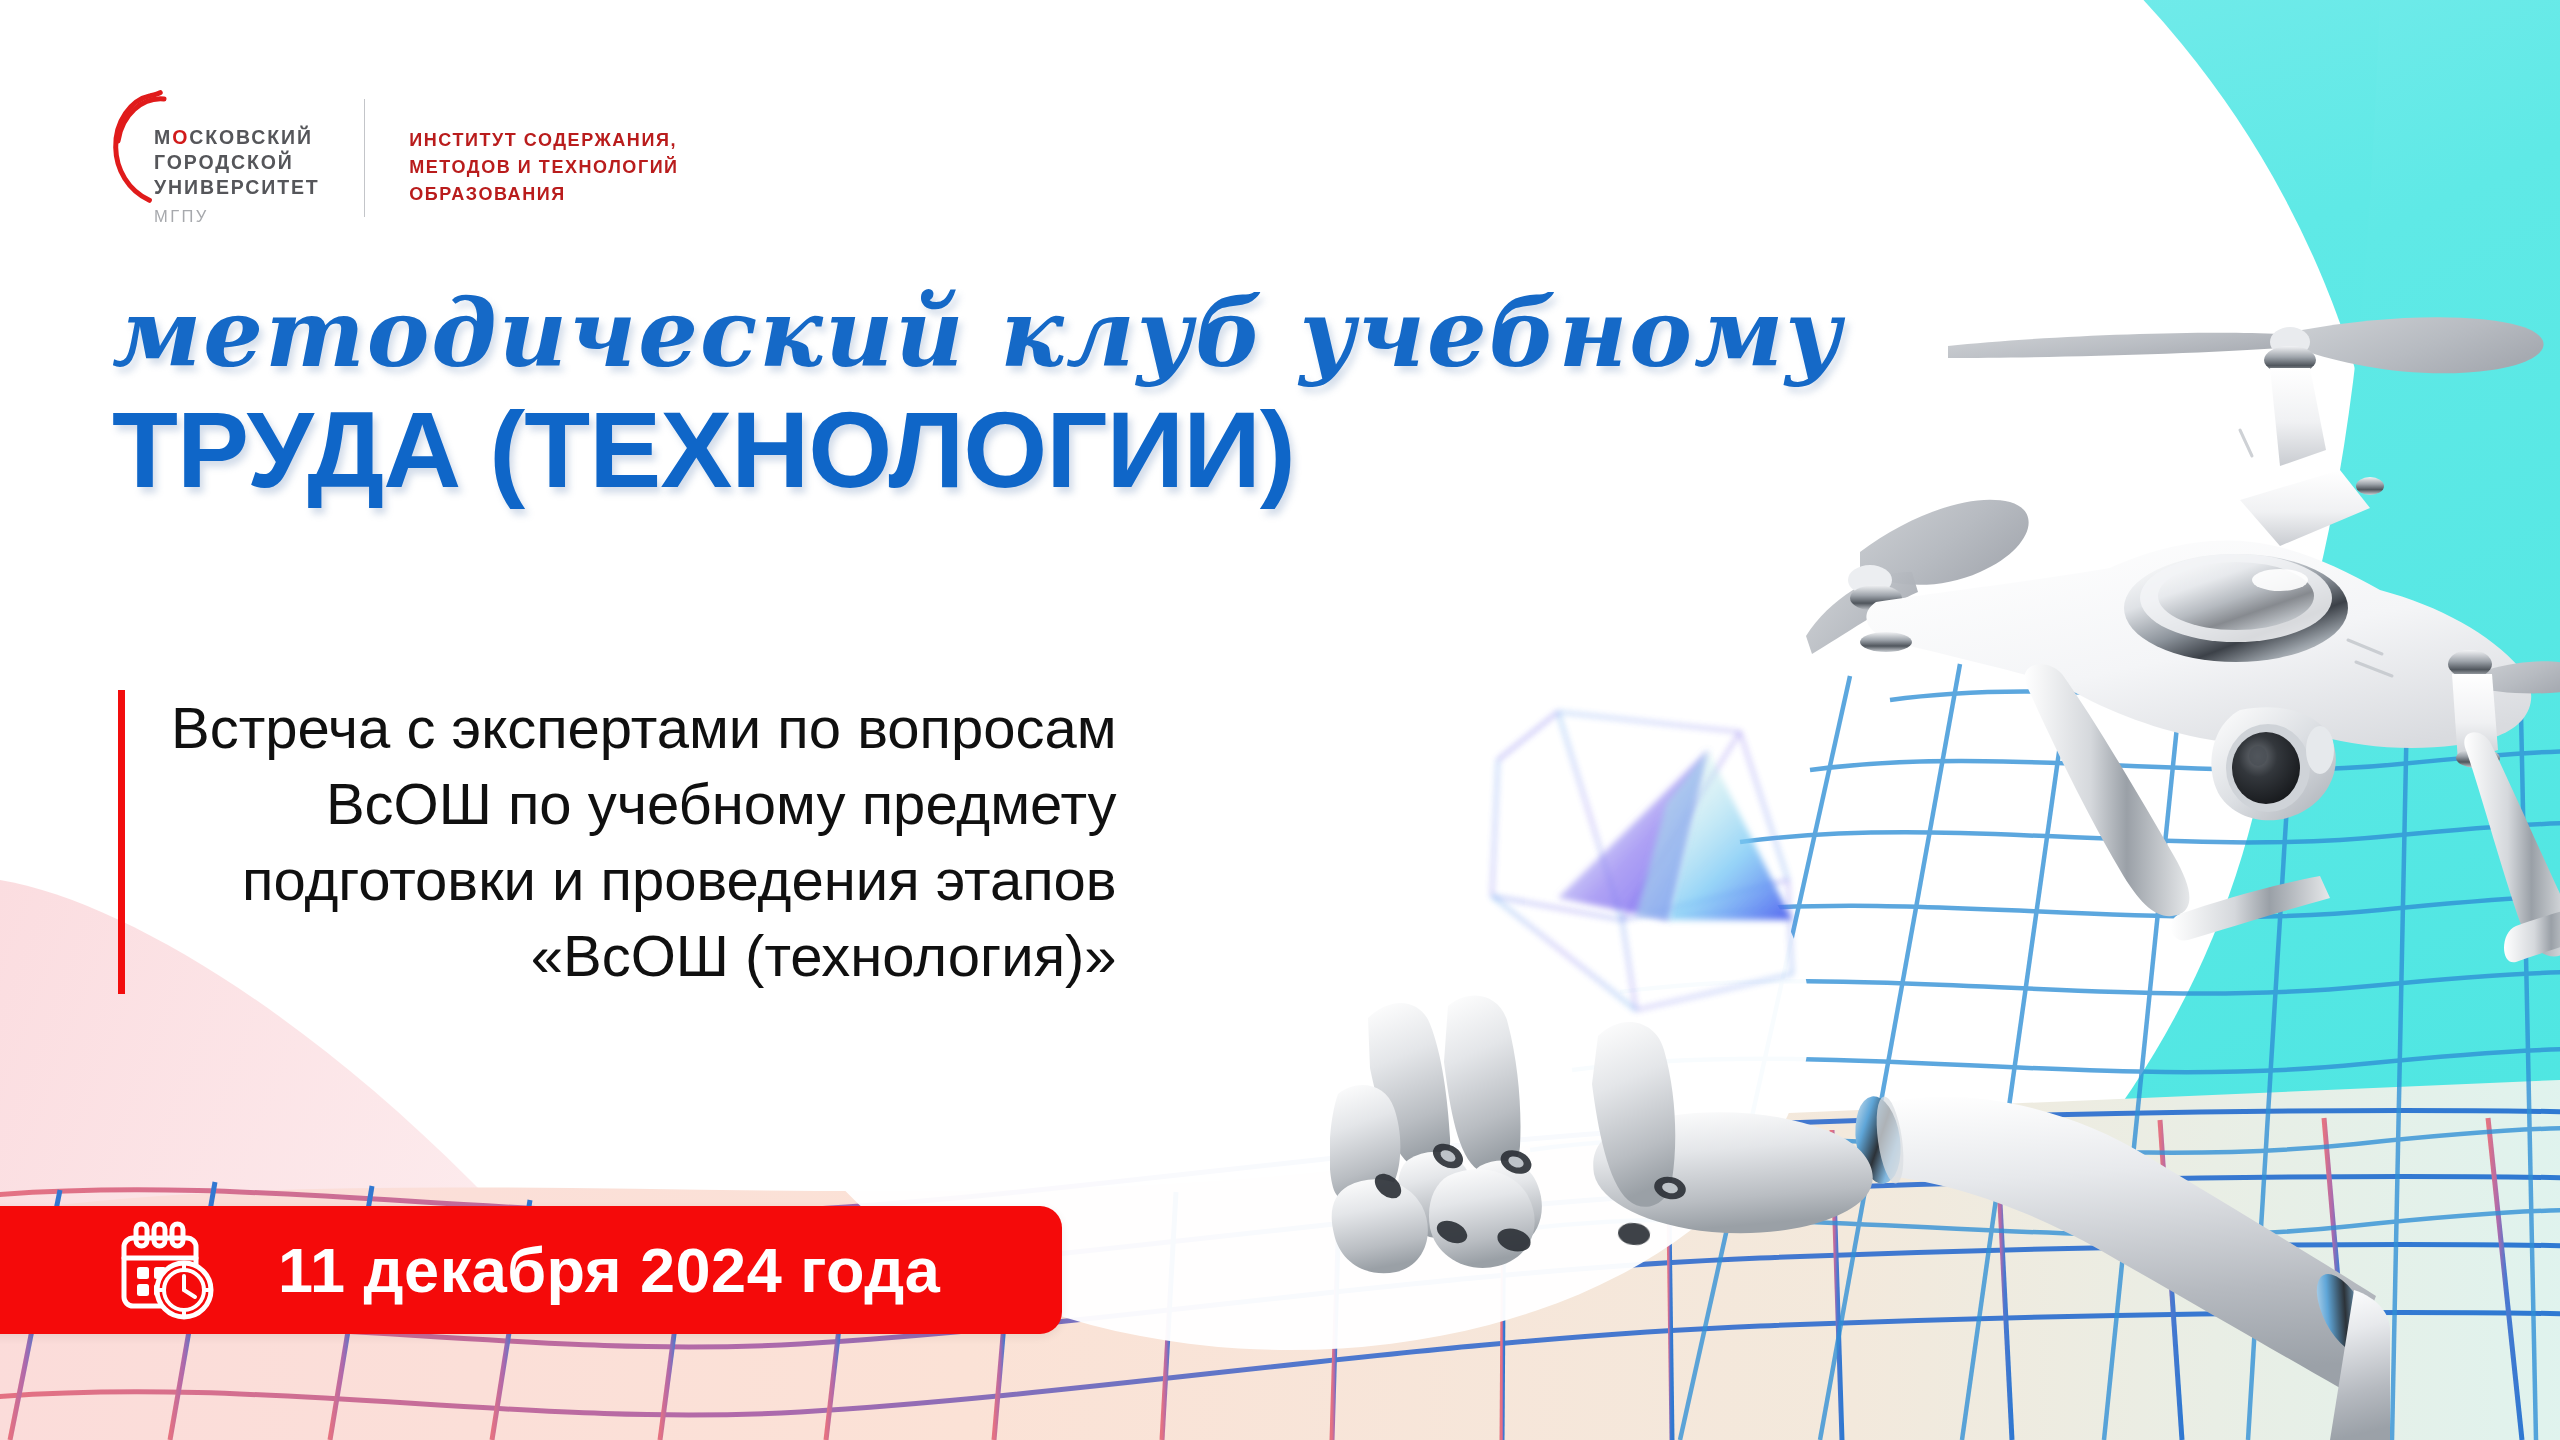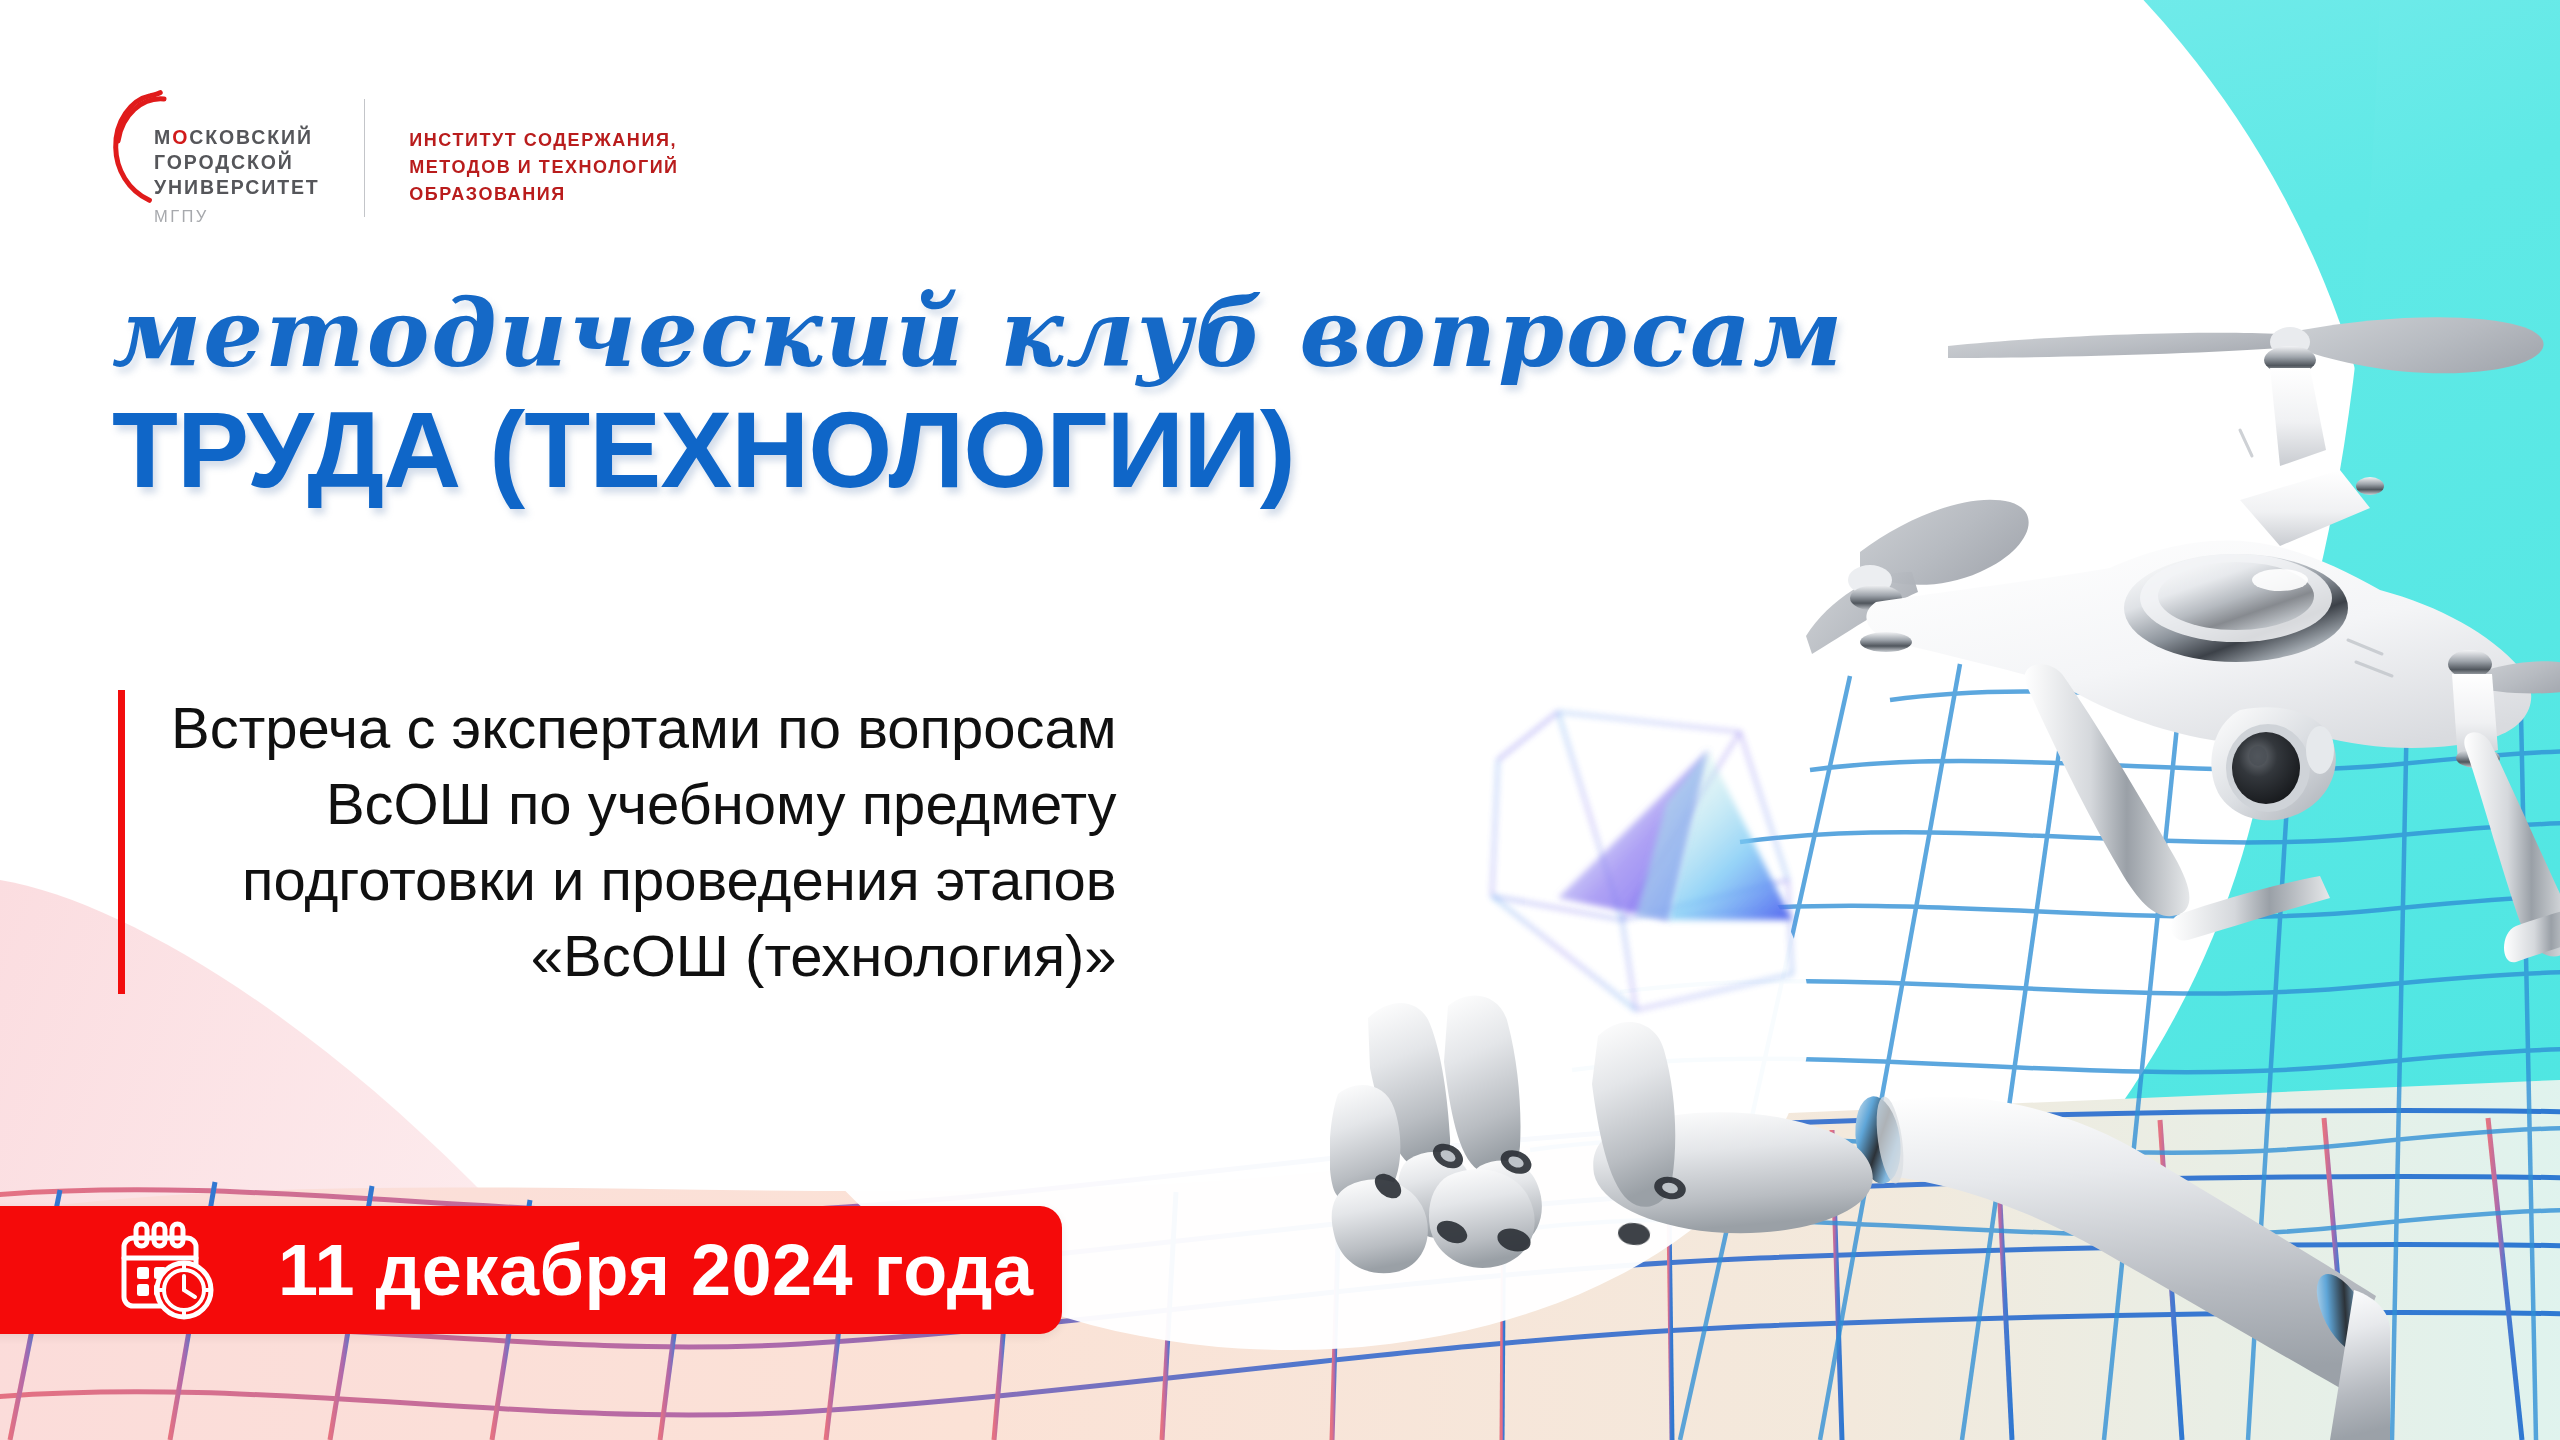--- a/index.html
+++ b/index.html
@@ -92,21 +92,21 @@
     position:absolute;left:-40px;top:1206px;z-index:40;
     width:1102px;height:128px;
     background:#f50a0a;
     border-radius:22px;
     display:flex;align-items:center;
     box-shadow:0 3px 10px rgba(0,0,0,.07);
   }
   .date-icon{margin-left:152px;flex:none;}
   .date-text{
     font-family:"Liberation Sans",sans-serif;
-    font-weight:700;font-size:72px;color:#ffffff;
+    font-weight:700;font-size:63px;color:#ffffff;
     margin-left:62px;white-space:nowrap;letter-spacing:.5px;
   }
 
   
   .art{position:absolute;z-index:30;}
 </style>
 </head>
 <body>
 
 <div id="poster">
@@ -483,21 +483,21 @@
     </div>
     <div class="logo-divider"></div>
     <div class="logo-right">
       <div>ИНСТИТУТ СОДЕРЖАНИЯ,</div>
       <div>МЕТОДОВ И ТЕХНОЛОГИЙ</div>
       <div>ОБРАЗОВАНИЯ</div>
     </div>
   </div>
 
   <div class="headline">
-    <div class="headline-script">методический клуб вопросам</div>
+    <div class="headline-script">методический клуб учебному</div>
     <div class="headline-main">ТРУДА (ТЕХНОЛОГИИ)</div>
   </div>
 
   <div class="desc">
     <div class="desc-rule"></div>
     <div class="desc-text">
       <div>Встреча с экспертами по вопросам</div>
       <div>ВсОШ по учебному предмету</div>
       <div>подготовки и проведения этапов</div>
       <div>«ВсОШ (технология)»</div>

